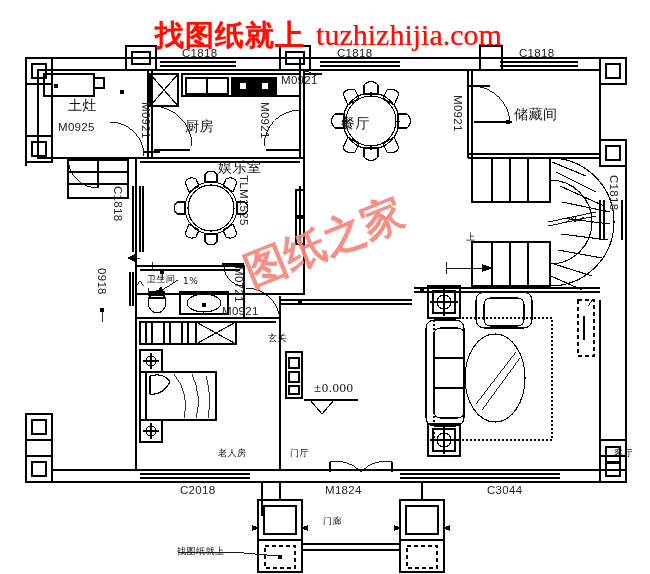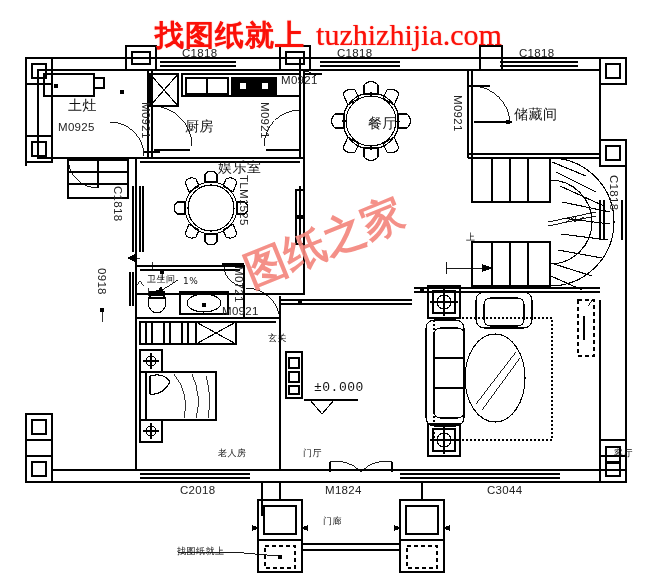--- a/index.html
+++ b/index.html
@@ -26,21 +26,21 @@
     white-space:nowrap;transform:rotate(-22deg);
     transform-origin:left top;opacity:.92;
   }
   .lbl{position:absolute;white-space:nowrap;color:#1a1a1a;
        font-family:"DejaVu Sans","Liberation Sans",sans-serif;}
   .code{font-family:Liberation Sans, sans-serif;
         font-size:11.5px;letter-spacing:.3px;color:#222;}
   .room{font-size:14px;color:#111;letter-spacing:.5px;}
   .room-sm{font-size:9px;color:#111;letter-spacing:.5px;}
   .vert{writing-mode:vertical-rl;text-orientation:mixed;}
-  .elev{font-family:Liberation Mono, monospace;
+  .elev{font-family:Liberation Serif, serif;
         font-size:13px;color:#111;letter-spacing:.5px;}
 </style>
 </head>
 <body>
 
 <div id="stage">
 
   <svg width="650" height="574" viewBox="0 0 650 574">
     <g fill="none" stroke="#000" stroke-width="1.1" shape-rendering="crispEdges">
 
@@ -470,26 +470,26 @@
 
   <div class="wm-top">
     <span>找图纸就上</span>
     <span class="lat">tuzhizhijia.com</span>
   </div>
   <div class="wm-mid">图纸之家</div>
 
   <div class="lbl room" style="left:68px;  top:97px;">土灶</div>
   <div class="lbl room" style="left:185px; top:118px;">厨房</div>
   <div class="lbl room" style="left:218px; top:159px;">娱乐室</div>
-  <div class="lbl room" style="left:368px; top:115px;">餐厅</div>
+  <div class="lbl room" style="left:341px; top:115px;">餐厅</div>
   <div class="lbl room" style="left:514px; top:94px;margin-top:12px;">储藏间</div>
   <div class="lbl room-sm" style="left:147px; top:273px;">卫生间</div>
   <div class="lbl room-sm" style="left:218px; top:447px;text-align:center;">老人房</div>
   <div class="lbl room-sm" style="left:268px; top:332px;">玄关</div>
-  <div class="lbl room-sm" style="left:290px; top:447px;margin-left:13px;">门厅</div>
+  <div class="lbl room-sm" style="left:290px; top:447px;">门厅</div>
   <div class="lbl room-sm" style="left:570px; top:447px;margin-left:44px;">客厅</div>
   <div class="lbl room-sm" style="left:323px; top:515px;">门廊</div>
 
   <div class="lbl room-sm" style="left:183px; top:276px;">1%</div>
   <div class="lbl room-sm" style="left:466px; top:231px;">上</div>
   <div class="lbl room-sm" style="left:177px; top:545px;">找图纸就上</div>
   <div class="lbl elev" style="left:314px; top:380px;">±0.000</div>
 
   <div class="lbl code" style="left:58px;  top:121px;">M0925</div>
   <div class="lbl code vert" style="left:140px; top:102px;">M0921</div>

